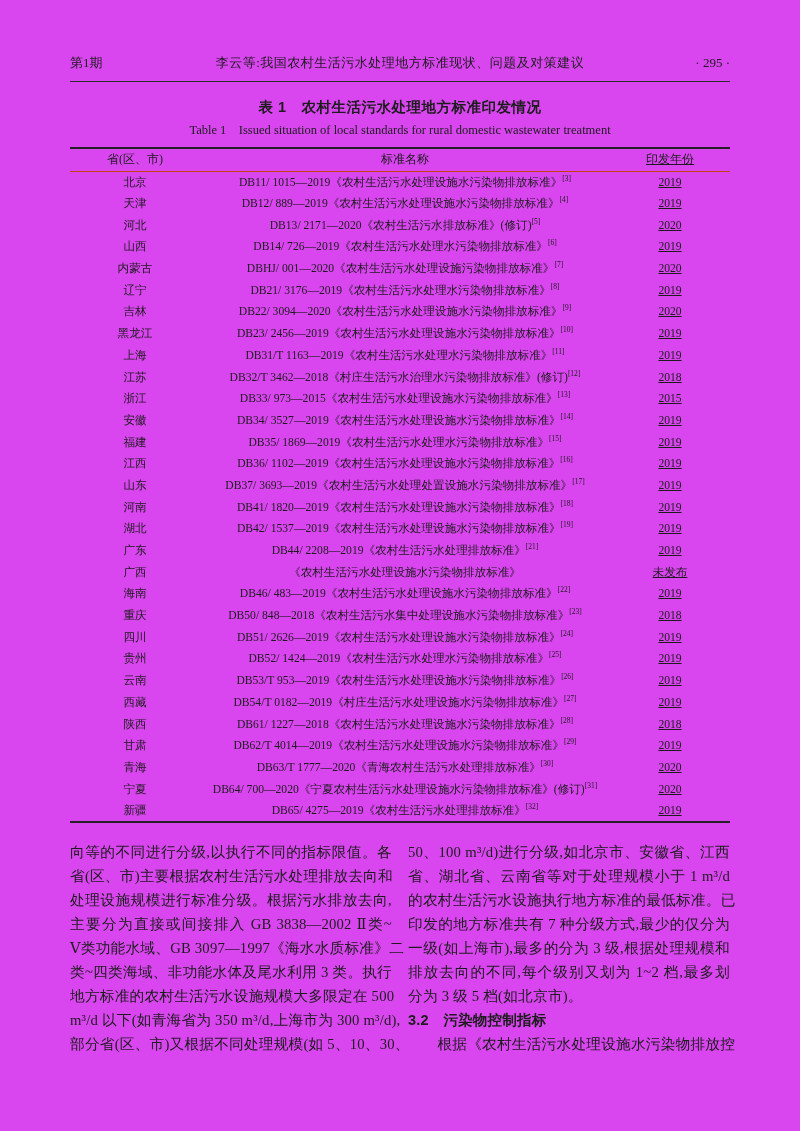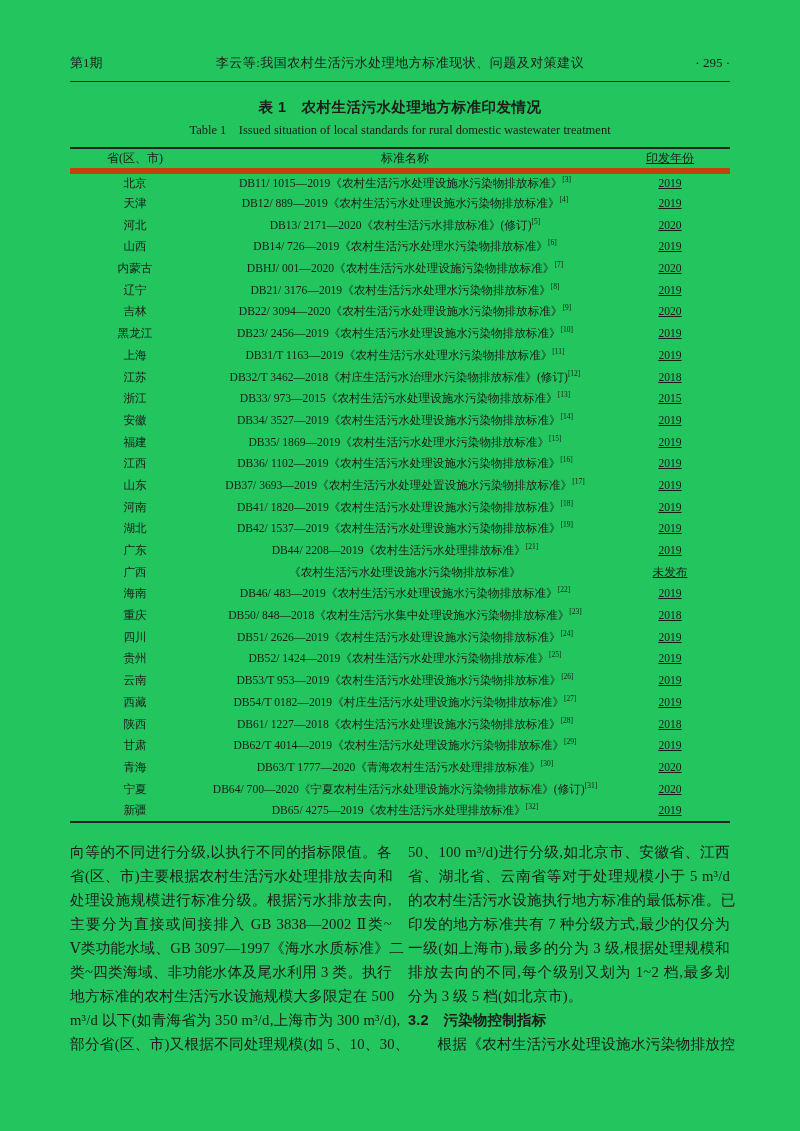--- a/index.html
+++ b/index.html
@@ -1,19 +1,19 @@
 <!DOCTYPE html>
 <html lang="zh"><head>
 <meta charset="utf-8">
 <style>
   * { margin: 0; padding: 0; box-sizing: border-box; }
   html, body { background: #ffffff; }
   .page {
     width: 800px; height: 1131px;
-    background: #22c55e;
+    background: #d946ef;
     color: #1c1c1c;
     font-family: "Liberation Serif", "DejaVu Serif", serif;
     padding: 0 70px;
     position: relative;
     overflow: hidden;
   }
   .running-head {
     padding-top: 54px;
     display: flex;
     justify-content: space-between;
@@ -42,21 +42,21 @@
 
   table.standards {
     margin-top: 8px;
     width: 100%;
     border-collapse: collapse;
     border-top: 2px solid #222222;
     border-bottom: 2px solid #222222;
   }
   table.standards thead tr {
     height: 23px;
-    border-bottom: 6px solid #c2410c;
+    border-bottom: 1px solid #c2410c;
     margin-top: 6px;
   }
   table.standards th {
     font-weight: normal;
     font-size: 12px;
     text-align: center;
     vertical-align: middle;
   }
   table.standards tbody tr { height: 21.7px; }
   table.standards td {
@@ -284,21 +284,21 @@
         <div class="line">主要分为直接或间接排入 GB 3838—2002 Ⅱ类~</div>
         <div class="line">Ⅴ类功能水域、GB 3097—1997《海水水质标准》二</div>
         <div class="line">类~四类海域、非功能水体及尾水利用 3 类。执行</div>
         <div class="line">地方标准的农村生活污水设施规模大多限定在 500</div>
         <div class="line">m³/d 以下(如青海省为 350 m³/d,上海市为 300 m³/d),</div>
         <div class="line">部分省(区、市)又根据不同处理规模(如 5、10、30、</div>
       </div>
     <div class="text-col">
 
     <div class="line">50、100 m³/d)进行分级,如北京市、安徽省、江西</div>
-        <div class="line">省、湖北省、云南省等对于处理规模小于 5 m³/d</div>
+        <div class="line">省、湖北省、云南省等对于处理规模小于 1 m³/d</div>
         <div class="line">的农村生活污水设施执行地方标准的最低标准。已</div>
         <div class="line">印发的地方标准共有 7 种分级方式,最少的仅分为</div>
         <div class="line">一级(如上海市),最多的分为 3 级,根据处理规模和</div>
         <div class="line">排放去向的不同,每个级别又划为 1~2 档,最多划</div>
         <div class="line end">分为 3 级 5 档(如北京市)。</div>
         <div class="line heading">3.2　污染物控制指标</div>
         <div class="line indent">根据《农村生活污水处理设施水污染物排放控</div>
       </div>
   </div>
 

